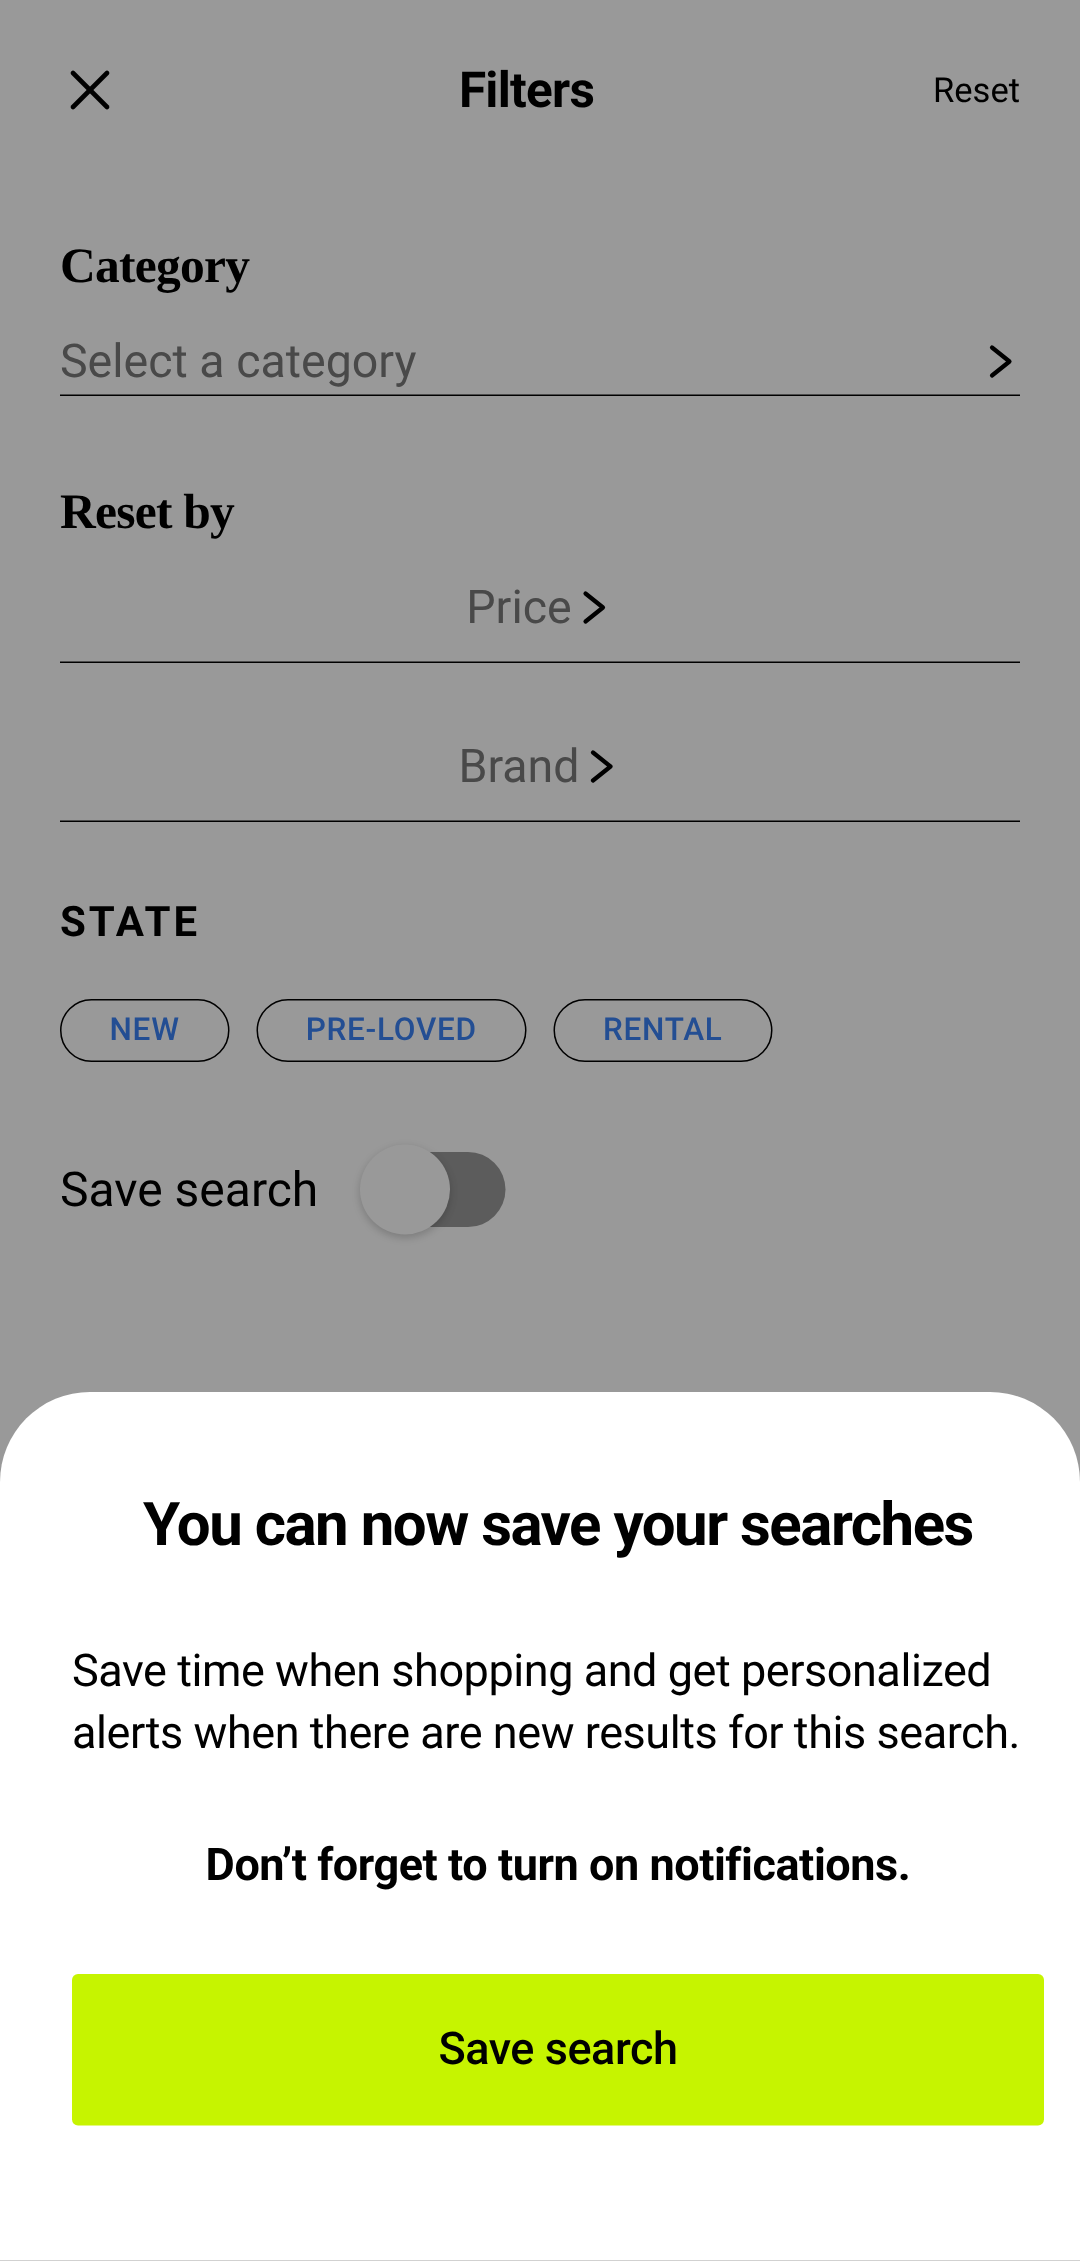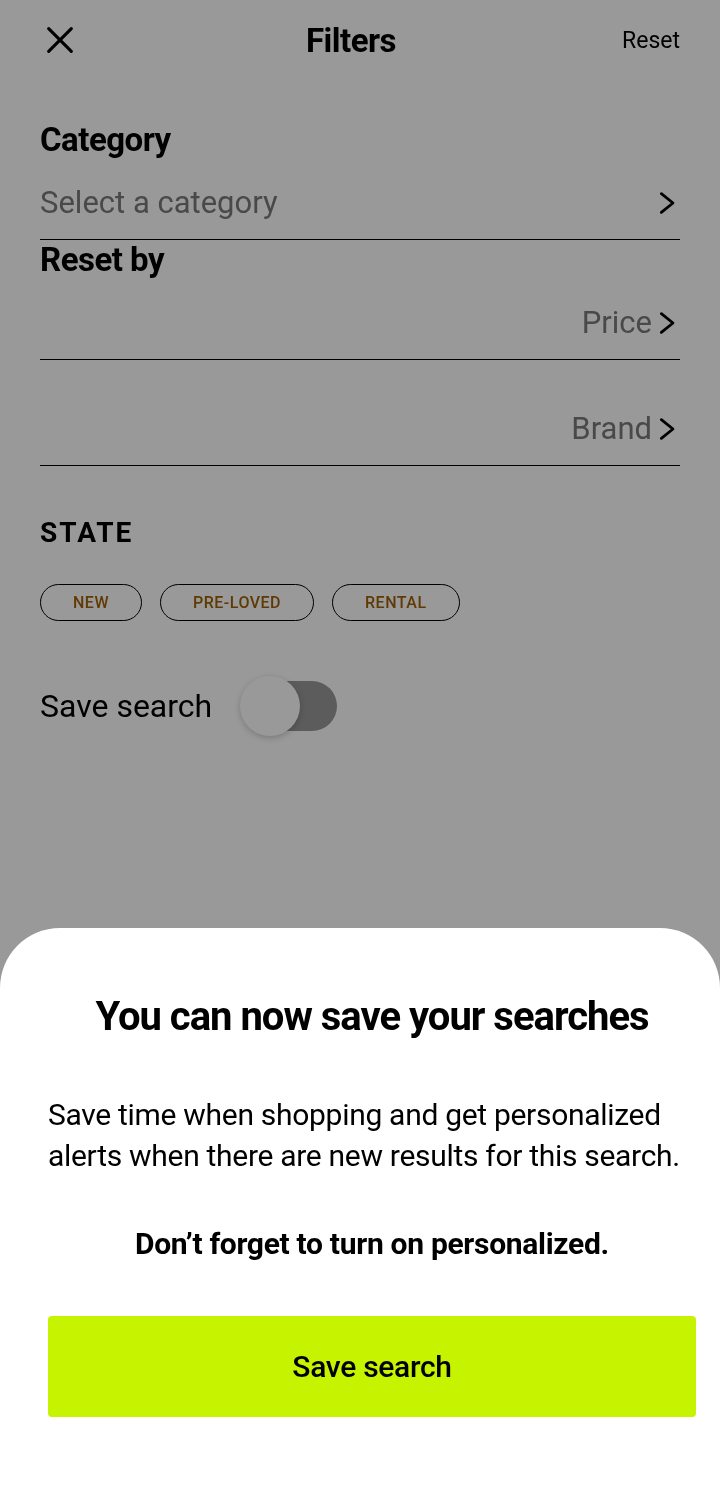--- a/index.html
+++ b/index.html
@@ -18,21 +18,21 @@
     }
     .screen {
       width: 100%;
       height: 100%;
       position: relative;
     }
     .header {
       display: flex;
       align-items: center;
       justify-content: space-between;
-      padding: 20px 40px;
+      padding: 40px 40px;
     }
     .close-btn {
       width: 40px;
       height: 40px;
       display: flex;
       align-items: center;
       justify-content: center;
       cursor: pointer;
     }
     .title {
@@ -48,37 +48,39 @@
     }
     .content {
       padding: 40px 40px 0 40px;
     }
     .section-label {
       font-size: 33px;
       font-weight: 700;
       color: #000;
       margin-bottom: 25px;
       letter-spacing: -0.5px;
+      font-family: Liberation Serif, serif;
     }
     .select-row {
       display: flex;
       align-items: center;
       justify-content: space-between;
       border-bottom: 1px solid #000;
-      padding-bottom: 18px;
+      padding-bottom: 4px;
+      margin-bottom: 60px;
     }
     .select-placeholder {
       font-size: 31px;
       color: #7a7a7a;
       font-weight: 400;
     }
     .sort-row {
       display: flex;
       align-items: center;
-      justify-content: flex-end;
+      justify-content: center;
       border-bottom: 1px solid #000;
       padding: 0 0 18px 0;
       margin-bottom: 50px;
     }
     .sort-value {
       font-size: 31px;
       color: #7a7a7a;
       font-weight: 400;
     }
     .chevron {
@@ -94,23 +96,23 @@
     }
     .chips {
       display: flex;
       flex-wrap: wrap;
       gap: 18px;
     }
     .chip {
       border: 1.5px solid #000;
       border-radius: 100px;
       padding: 8px 32px;
-      font-size: 16px;
+      font-size: 21px;
       font-weight: 500;
-      color: #a16207;
+      color: #3b82f6;
       letter-spacing: 0.5px;
     }
     .toggle-row {
       display: flex;
       align-items: center;
       margin-top: 60px;
     }
     .toggle-label {
       font-size: 32px;
       color: #000;
@@ -236,16 +238,16 @@
         <div class="toggle-knob"></div>
       </div>
     </div>
   </div>
 
   <div class="overlay"></div>
 
   <div class="sheet">
     <div class="sheet-title">You can now save your searches</div>
     <div class="sheet-body">Save time when shopping and get personalized alerts when there are new results for this search.</div>
-    <div class="sheet-note">Don’t forget to turn on personalized.</div>
+    <div class="sheet-note">Don’t forget to turn on notifications.</div>
     <div class="save-btn">Save search</div>
   </div>
 </div>
 
 </body></html>

